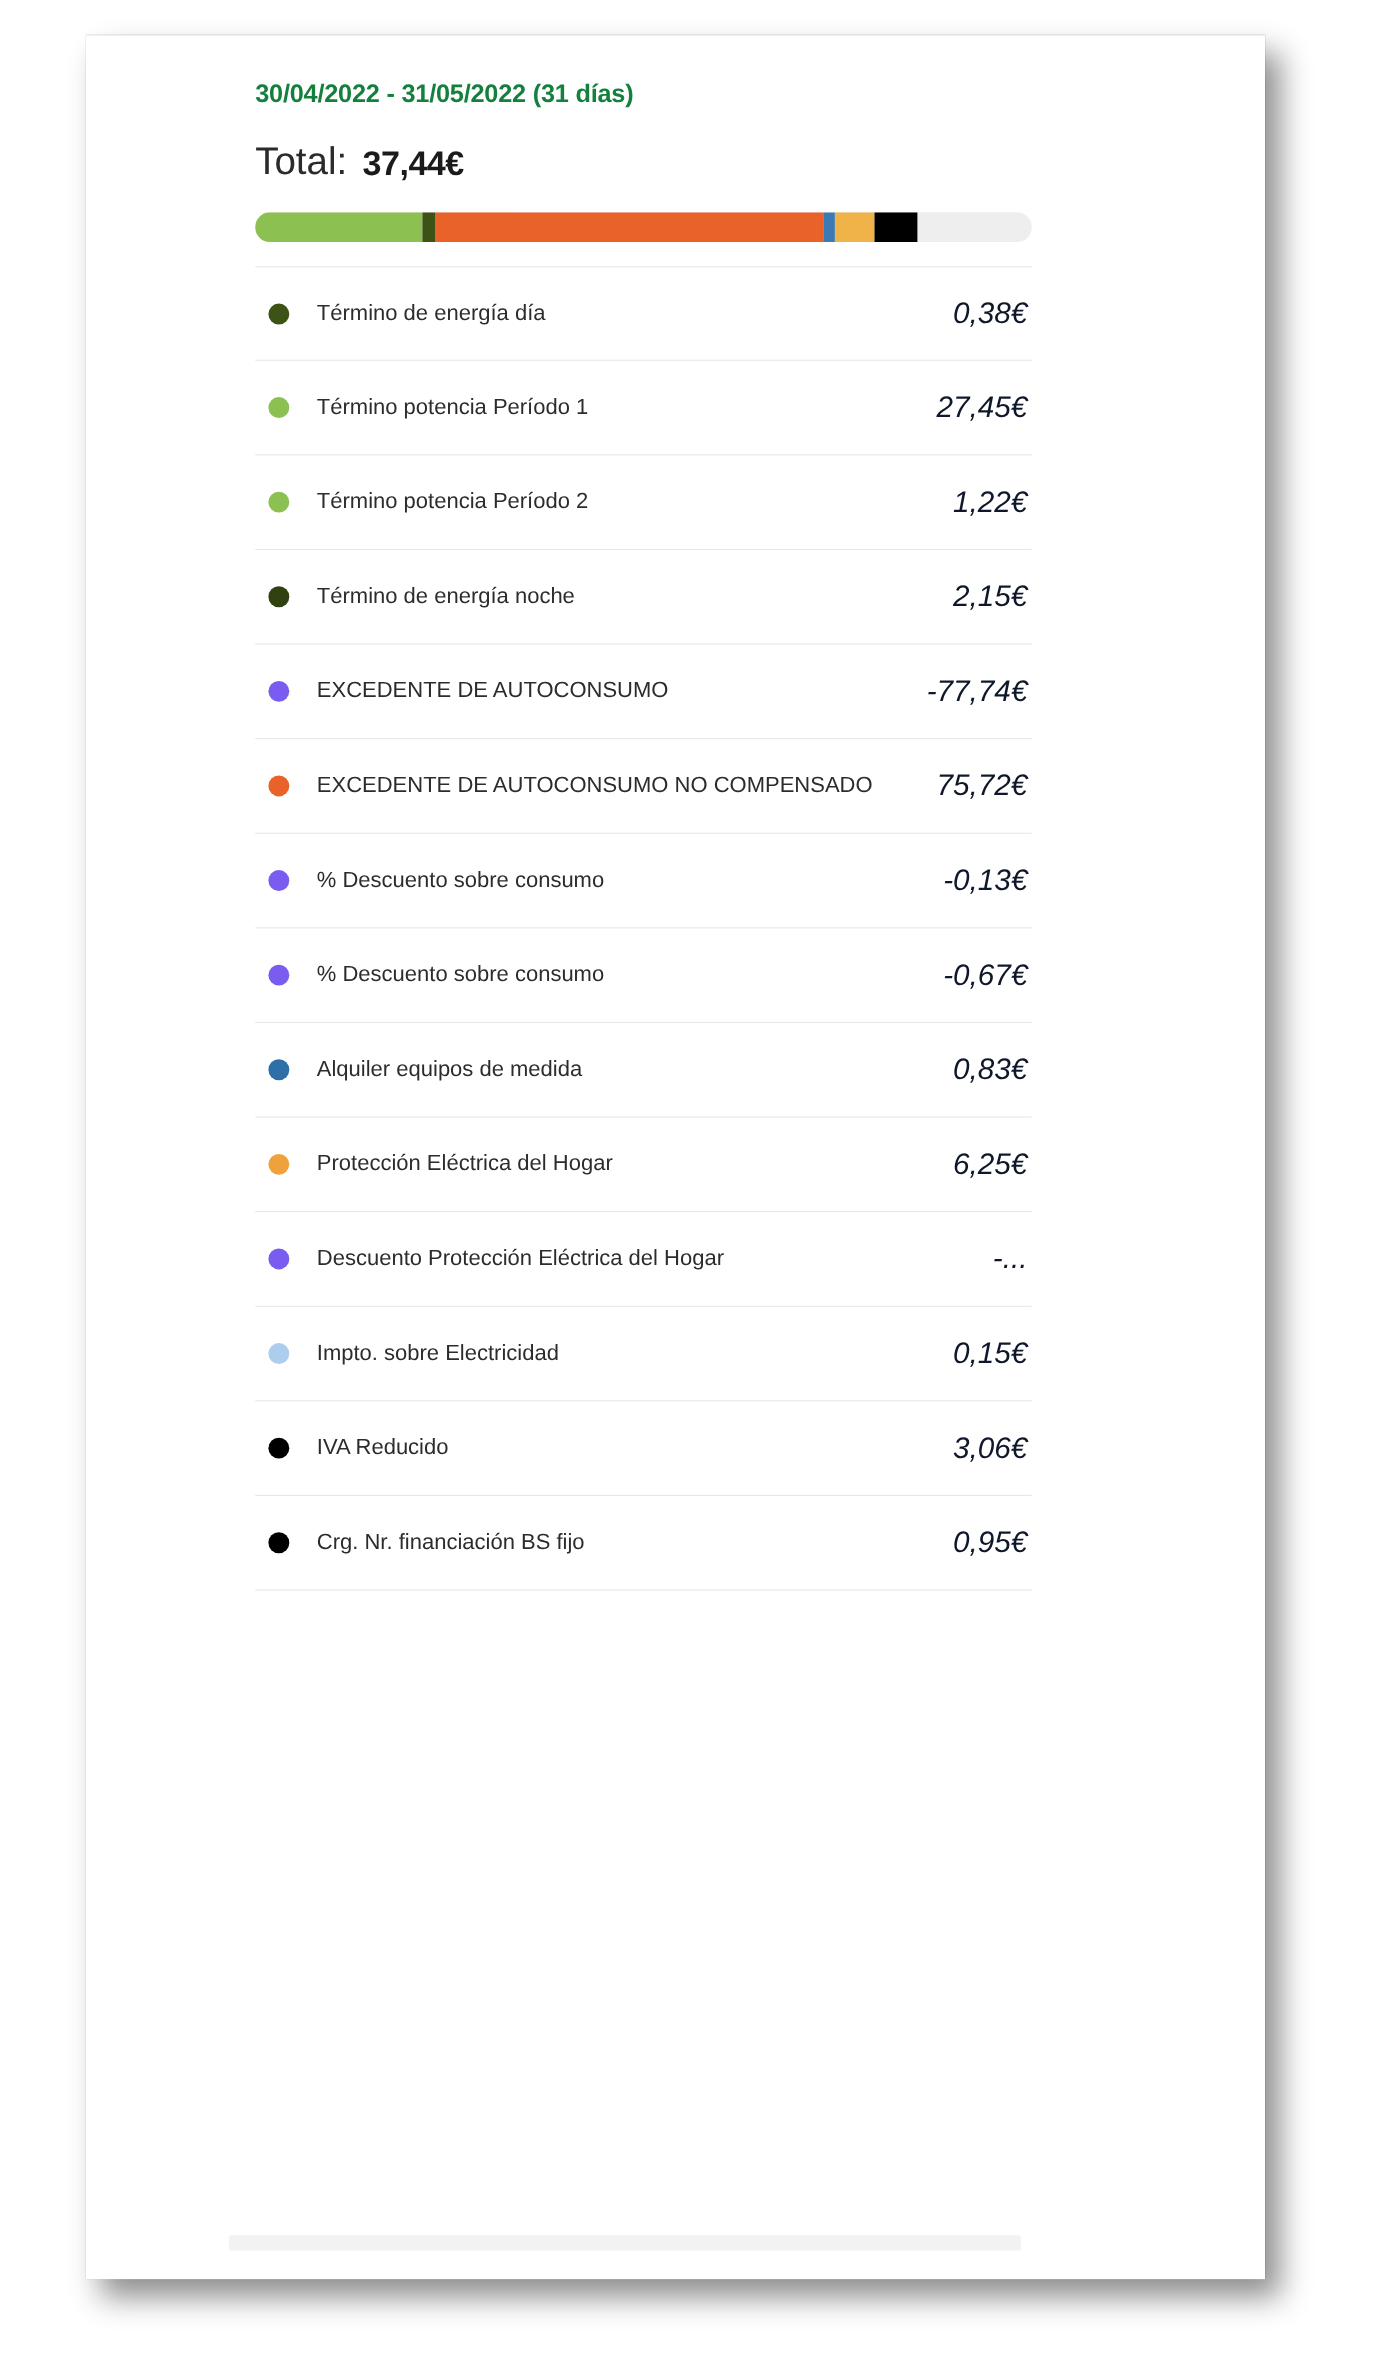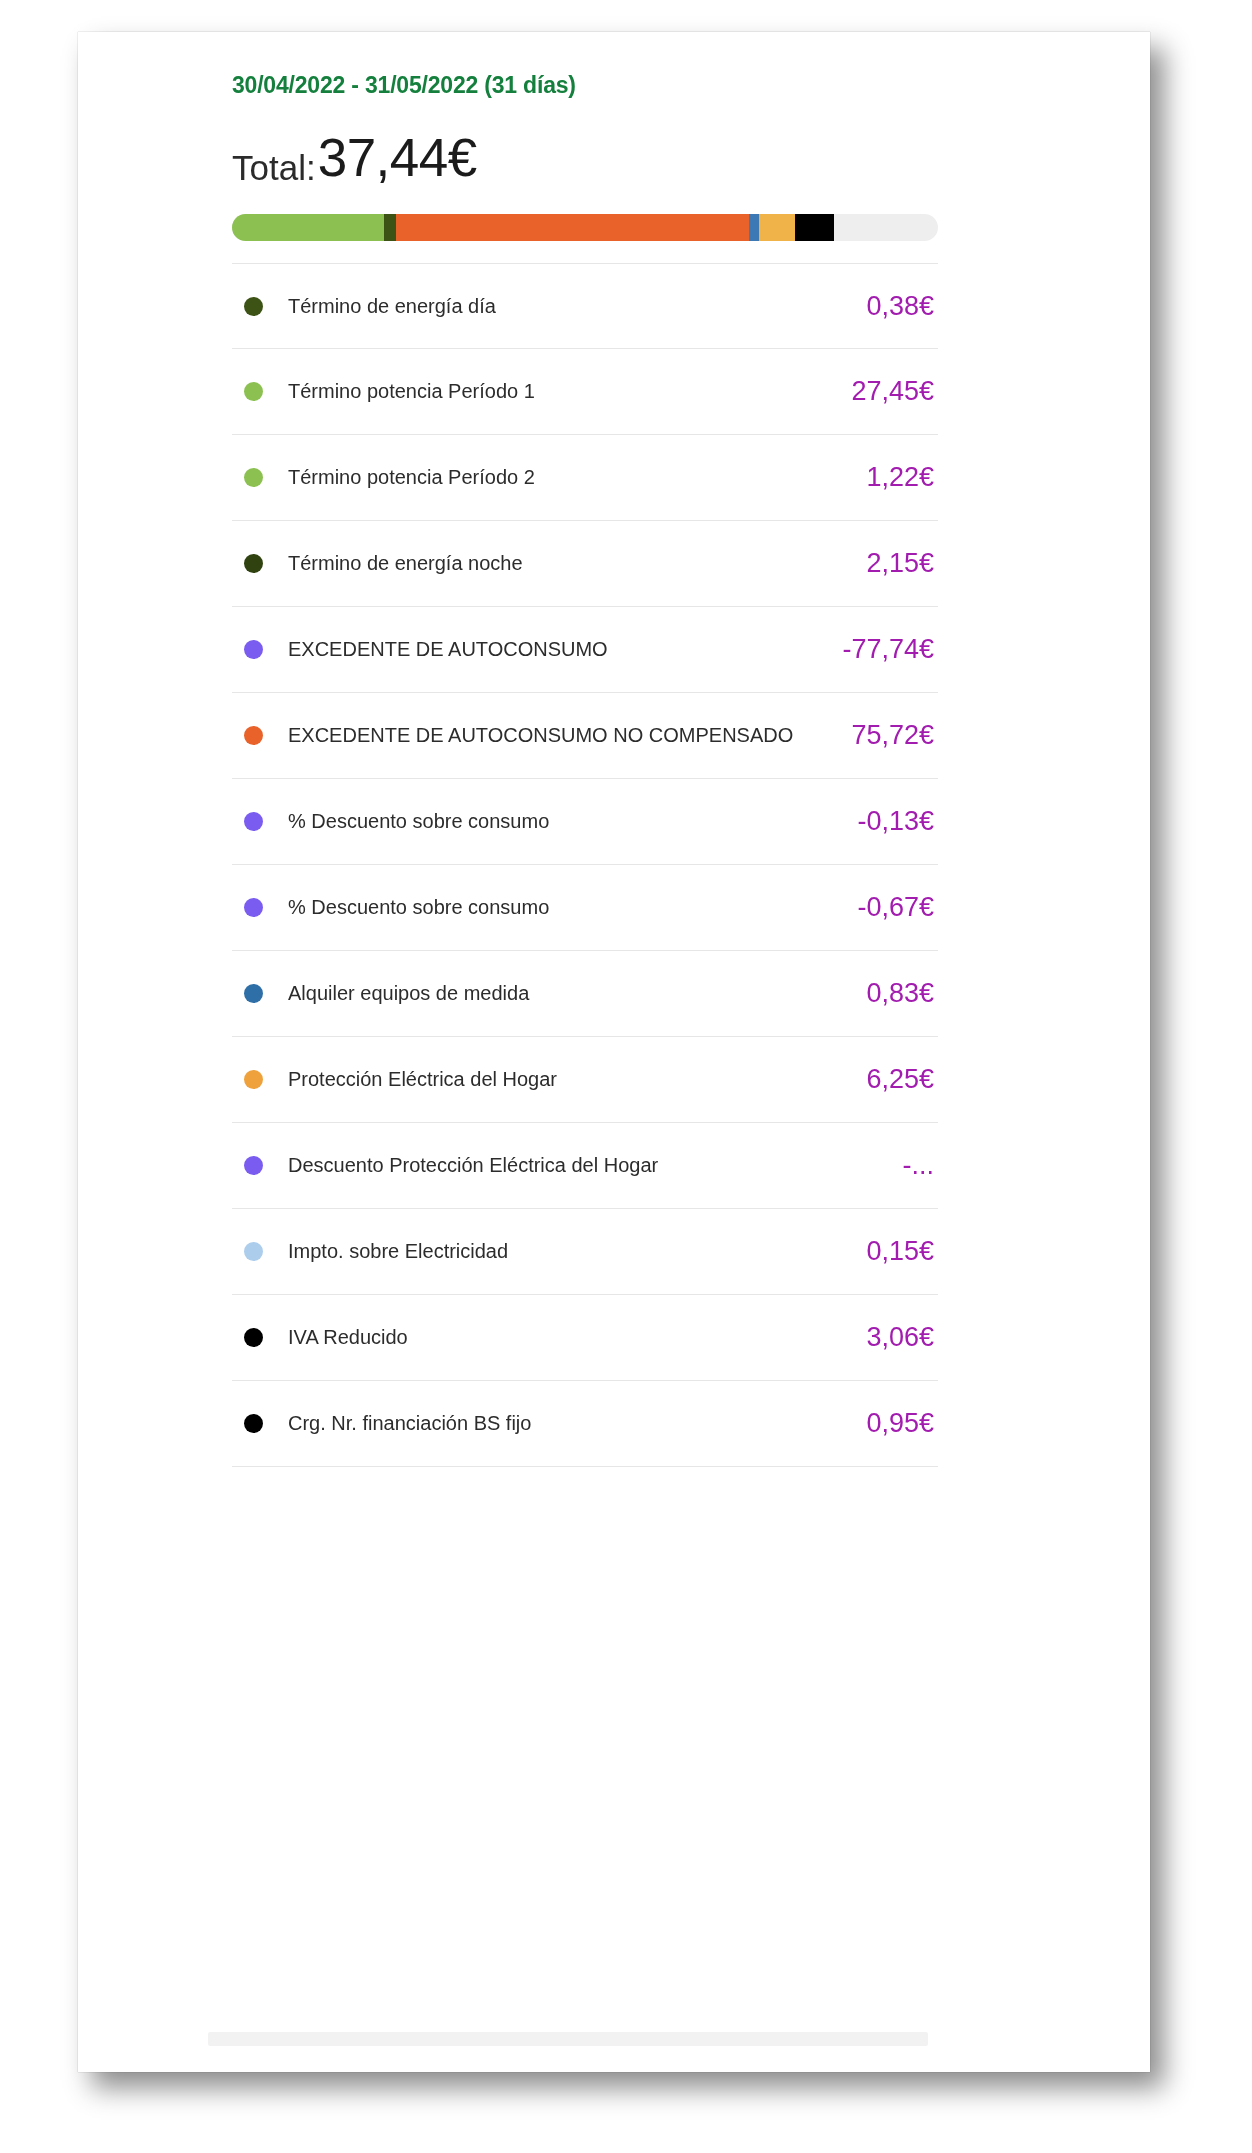--- a/index.html
+++ b/index.html
@@ -59,24 +59,24 @@
     display: flex;
     align-items: flex-end;
     margin-top: 28px;
   }
   .total-label {
     font-size: 35px;
     color: #2b2b2b;
     font-weight: normal;
   }
   .total-value {
-    font-size: 53px;
-    font-weight: normal;
+    font-size: 31px;
+    font-weight: bold;
     color: #1b1b1b;
-    margin-left: 2px;
+    margin-left: 14px;
     letter-spacing: -0.5px;
   }
 
   
   .bar {
     position: relative;
     margin-top: 26px;
     width: 706px;
     height: 27px;
     border-radius: 14px;
@@ -121,23 +121,24 @@
   .row-label {
     flex: 1 1 auto;
     font-size: 20px;
     color: #2c2c2c;
     line-height: 1.22;
     padding-right: 12px;
   }
   .row-value {
     flex: 0 0 auto;
     font-size: 27px;
-    color: #a21caf;
+    color: #0f172a;
     white-space: nowrap;
     padding-right: 4px;
+    font-style: italic;
   }
 
   .bottom-strip {
     position: absolute;
     left: 130px;
     bottom: 26px;
     width: 720px;
     height: 14px;
     background: #f2f2f2;
     border-radius: 2px;

